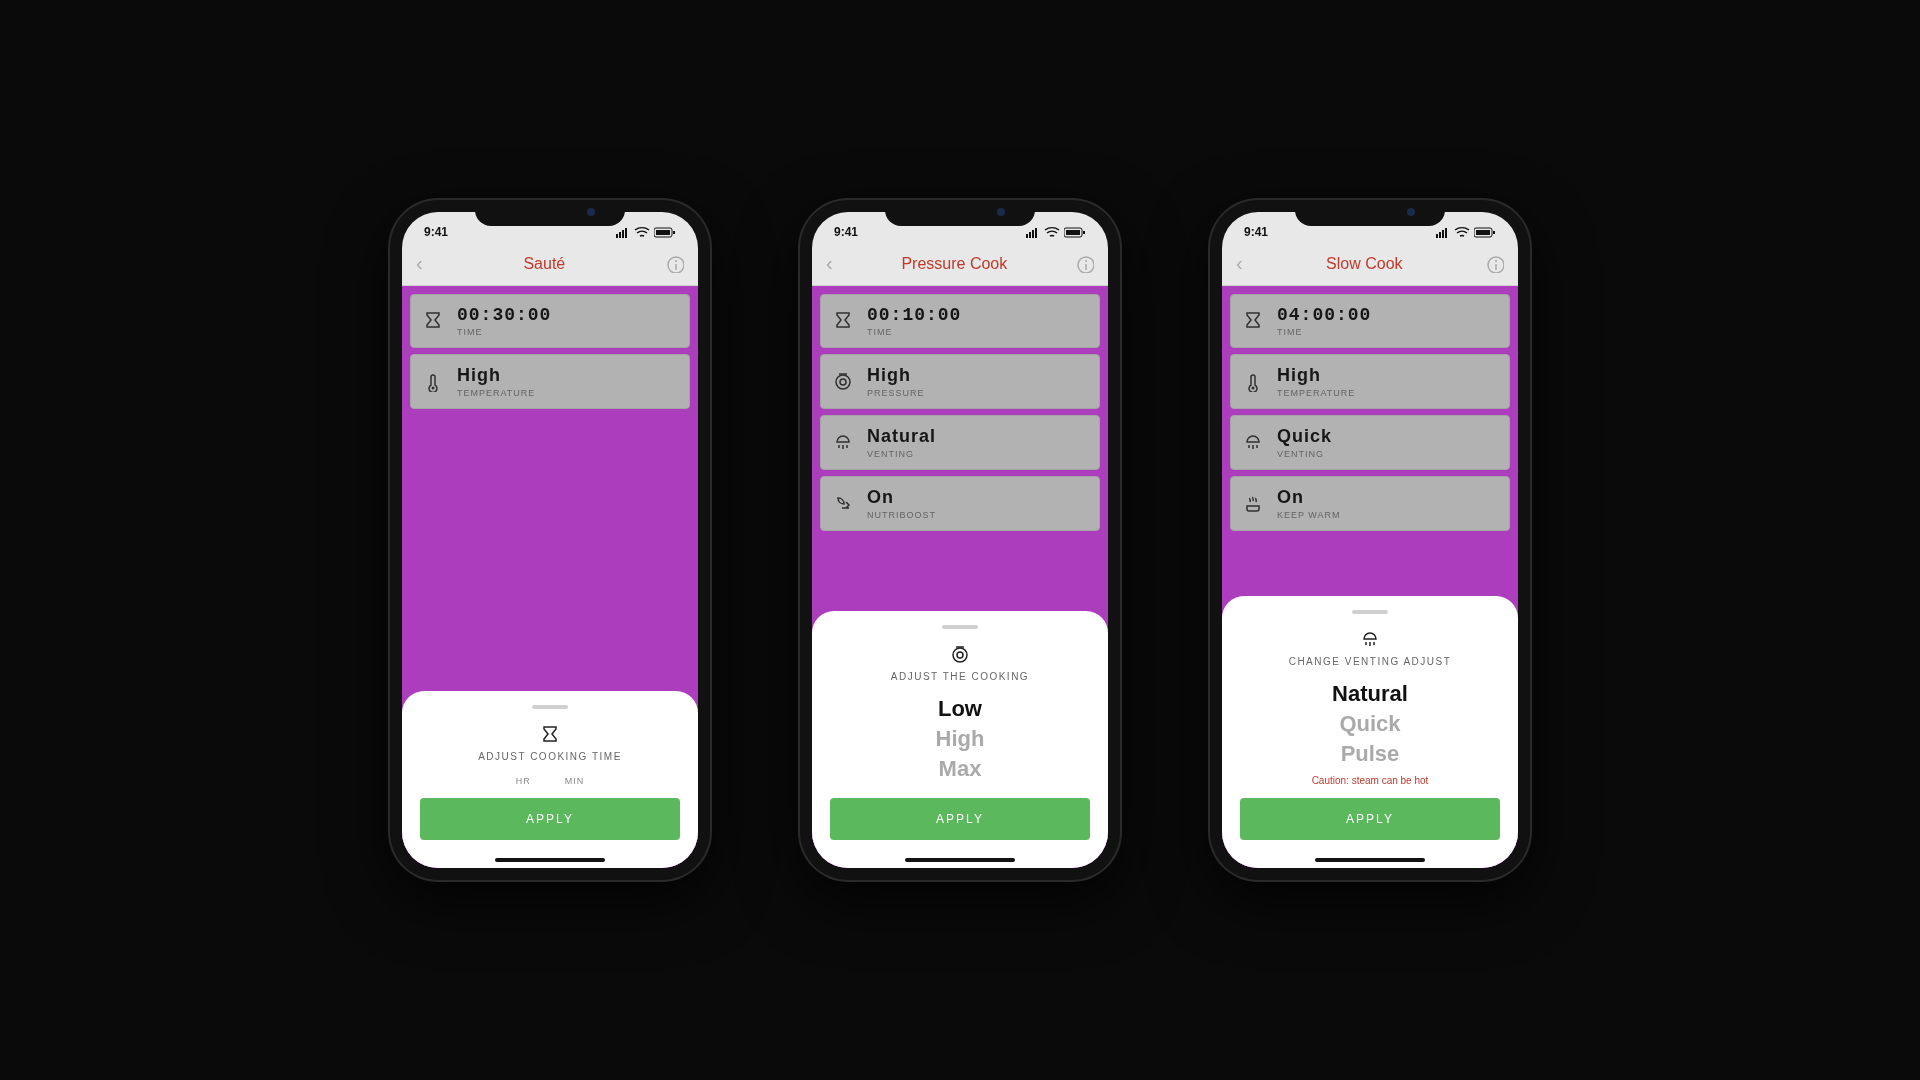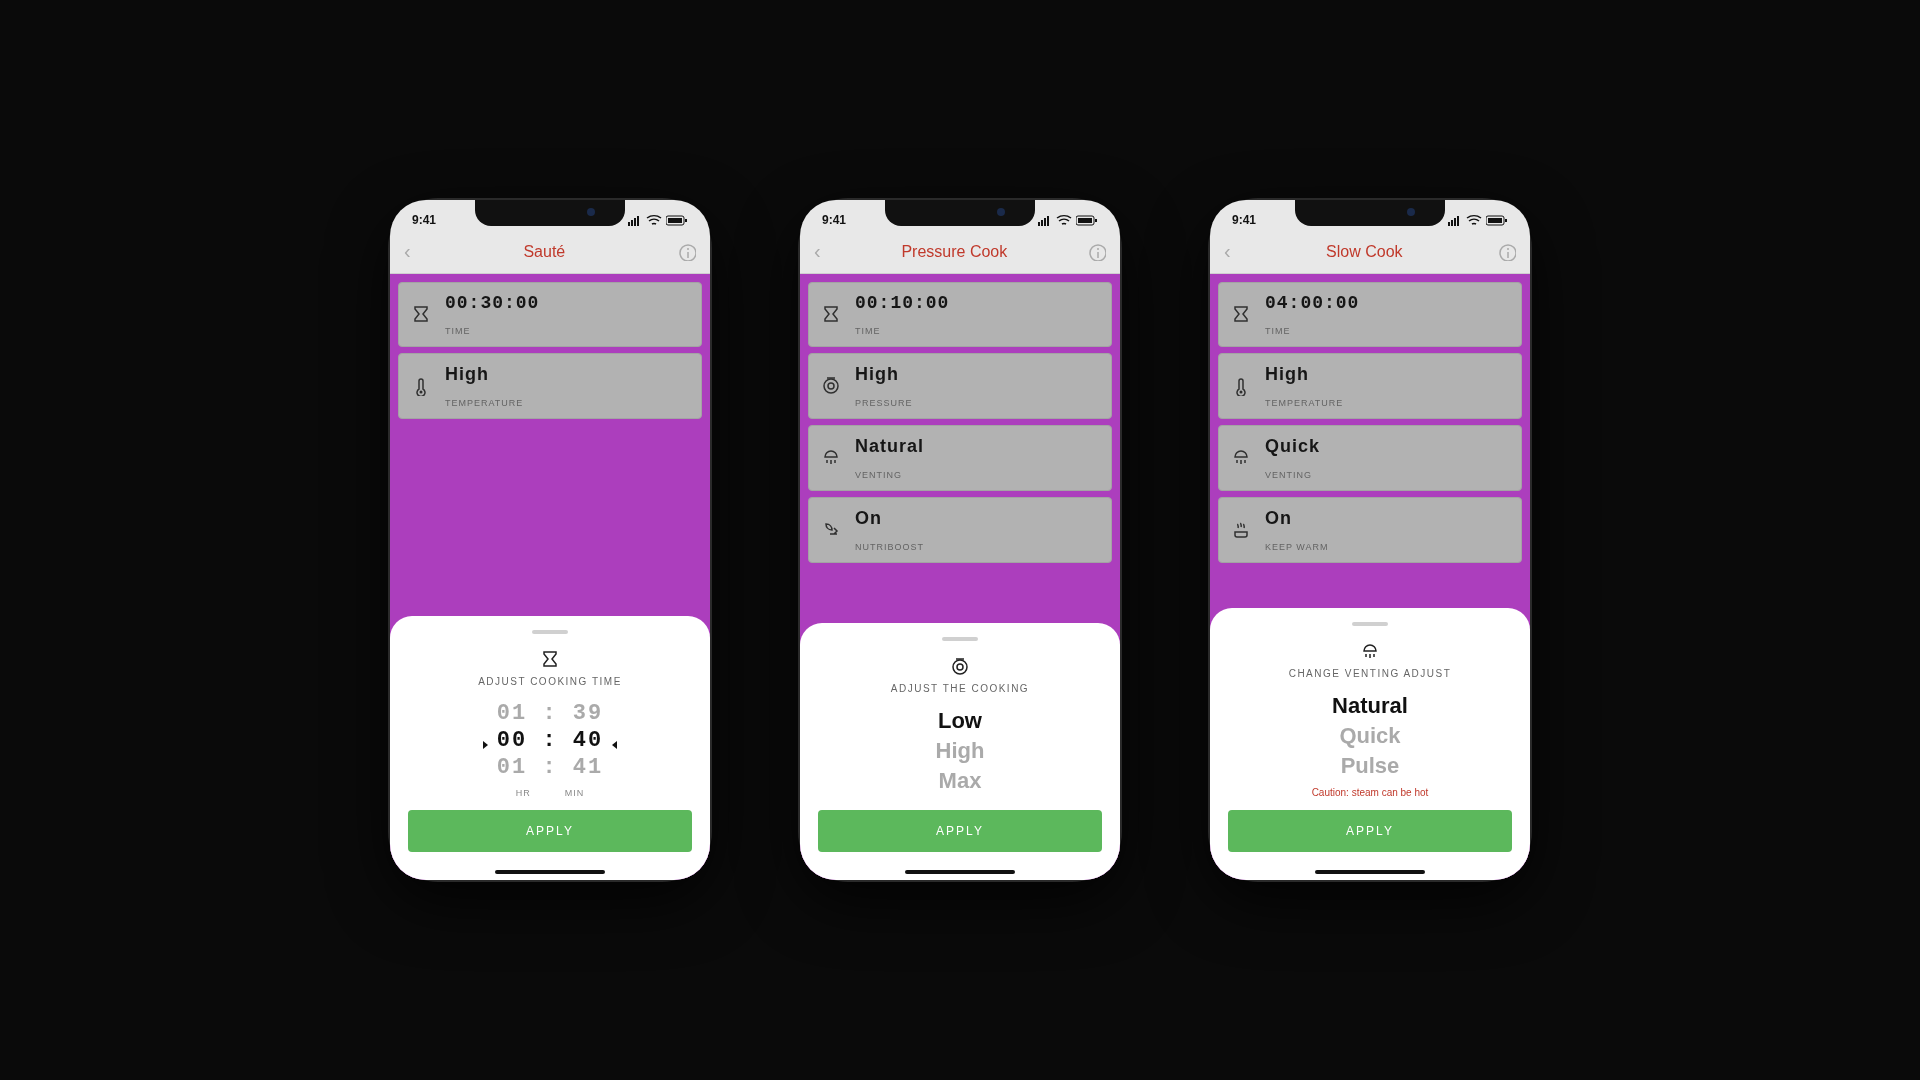--- a/index.html
+++ b/index.html
@@ -11,20 +11,21 @@
     align-items: center;
     justify-content: center;
     gap: 90px;
     height: 100vh;
   }
   .phone {
     width: 320px;
     height: 680px;
     background: #111;
     border-radius: 48px;
+    padding: 12px;
     box-shadow: 0 0 0 2px #2a2a2a, 0 20px 60px rgba(0,0,0,0.8);
     position: relative;
   }
   .screen {
     width: 100%;
     height: 100%;
     background: #e8e8e8;
     border-radius: 36px;
     overflow: hidden;
     position: relative;
@@ -108,21 +109,21 @@
     width: 20px;
     height: 20px;
     color: #333;
     display:flex;
     align-items:center;
     justify-content:center;
   }
   .setting-text { display: flex; flex-direction: column; }
   .setting-value { font-size: 18px; font-weight: 700; color: #111; letter-spacing: 1px; }
   .setting-value.mono { font-family: "Courier New", monospace; font-weight: 800; }
-  .setting-label { font-size: 9px; color: #777; letter-spacing: 1px; margin-top: 13px; }
+  .setting-label { font-size: 9px; color: #777; letter-spacing: 1px; margin-top: 2px; }
   .sheet {
     position: absolute;
     bottom: 0;
     left: 0;
     right: 0;
     background: #fff;
     border-radius: 22px 22px 0 0;
     padding: 14px 18px 28px;
     z-index: 10;
     display: flex;
@@ -325,25 +326,20 @@
       </div>
       <div class="dim-overlay"></div>
       <div class="sheet">
         <div class="grabber"></div>
         <span class="sheet-icon">
             <svg width="20" height="20">
               <use href="#i-hourglass"></use>
             </svg>
           </span>
         <div class="sheet-title">ADJUST COOKING TIME</div>
-        <div class="picker">
-          <div class="picker-row">01 : 39</div>
-          <div class="picker-row selected">00 : 40</div>
-          <div class="picker-row">01 : 41</div>
-        </div>
         <div class="picker-labels">
           <span>HR</span>
           <span>MIN</span>
         </div>
         <button class="apply-btn">APPLY</button>
       </div>
     </div>
     <div class="home-indicator"></div>
   </div>
 </div>

